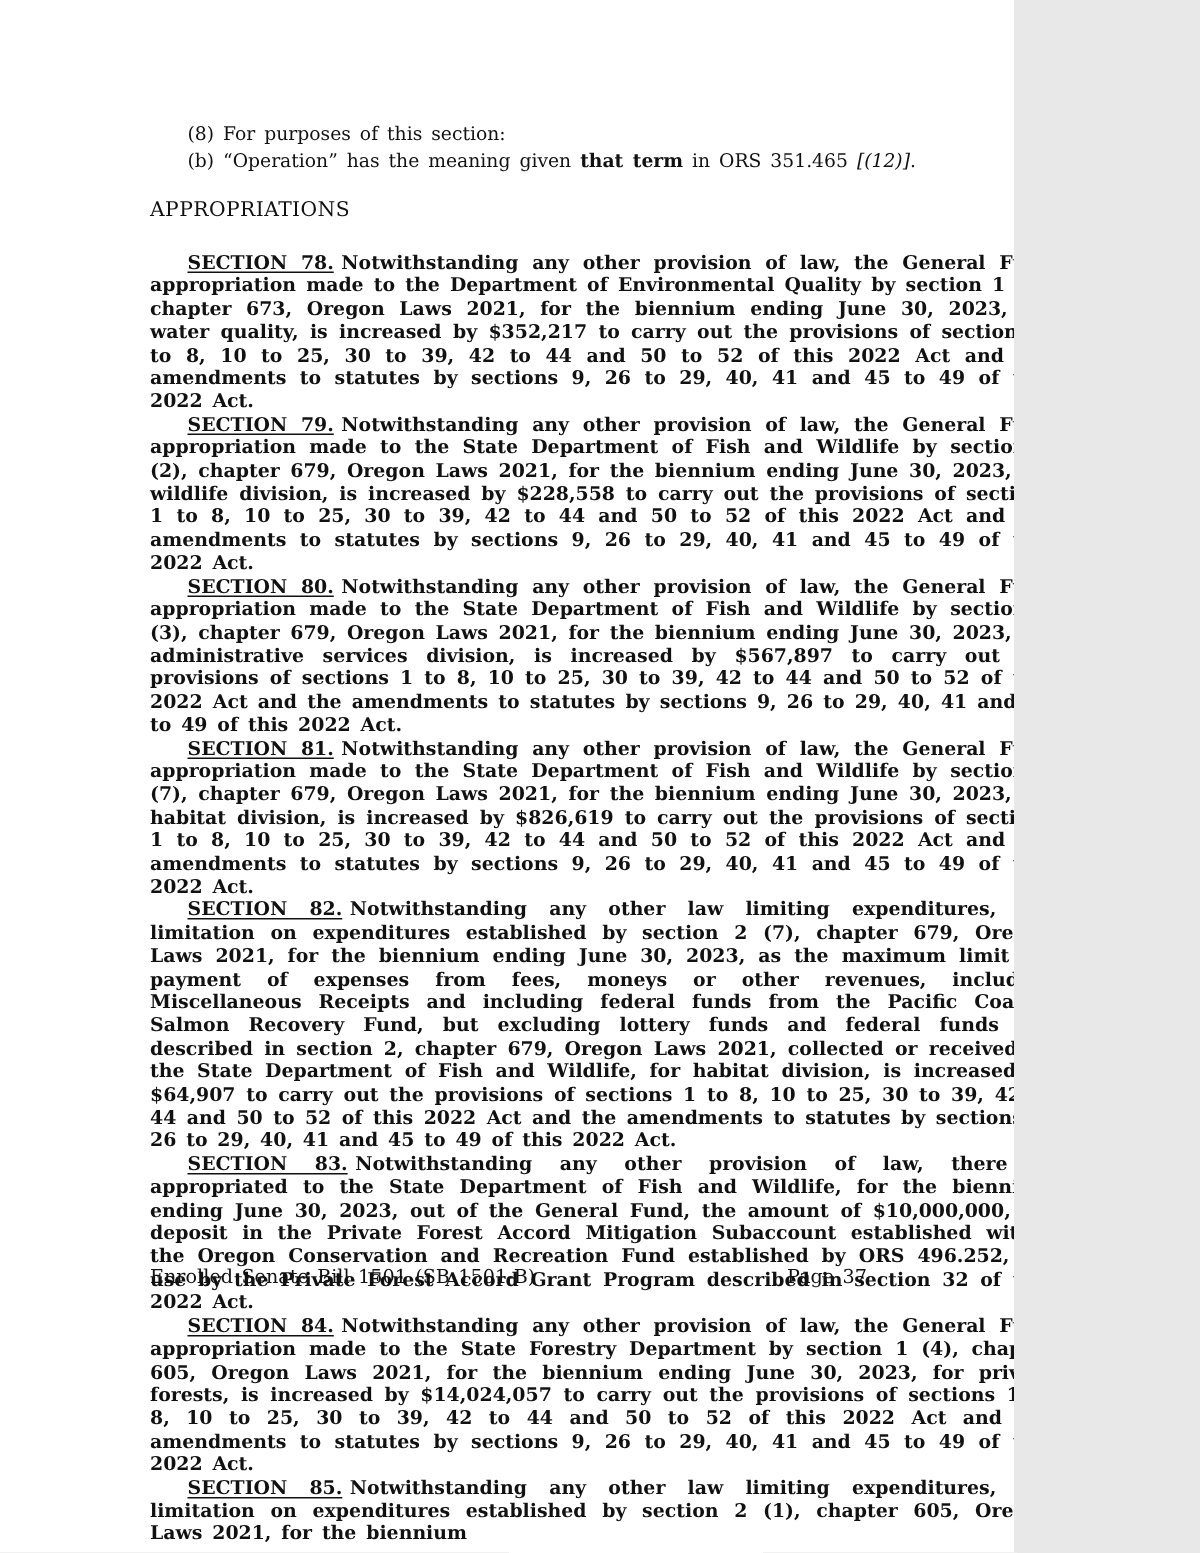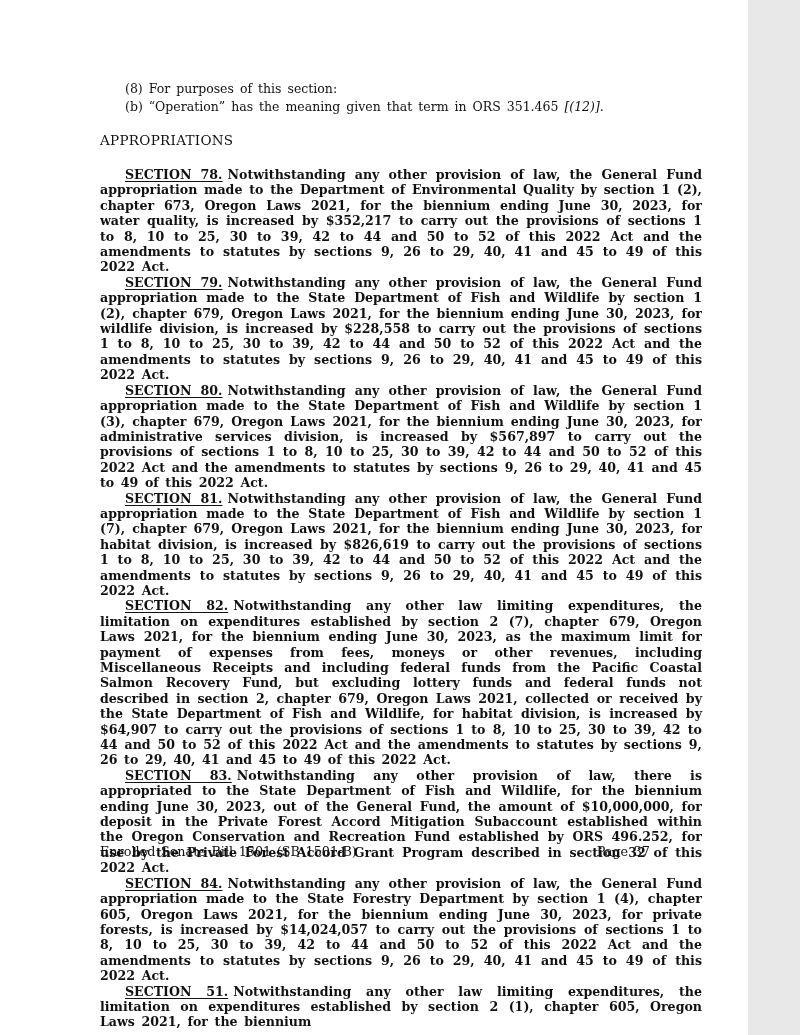--- a/index.html
+++ b/index.html
@@ -1,39 +1,39 @@
 <!DOCTYPE html>
 <html><head>
 <meta charset="utf-8">
 <style>
   * { margin: 0; padding: 0; box-sizing: border-box; }
   html, body { background: #e8e8e8; }
   .page {
     position: relative;
-    width: 748px;
+    width: 676px;
     height: 1035px;
     background: #ffffff;
     font-family: "DejaVu Serif", "Liberation Serif", serif;
     color: #111111;
     overflow: hidden;
   }
   .content {
     position: absolute;
     left: 100px;
     top: 80px;
     width: 602px;
   }
   .intro-line {
     font-size: 12.5px;
     line-height: 17.5px;
     padding-left: 25px;
     word-spacing: 2px;
     white-space: nowrap;
   }
-  .bold { font-weight: normal; }
+  .bold { font-weight: bold; }
   .ital { font-style: italic; }
   .heading {
     font-size: 13.5px;
     font-weight: normal;
     text-align: left;
     letter-spacing: 0.3px;
     margin-top: 17px;
     margin-bottom: 19px;
     word-spacing: 2px;
   }
@@ -79,21 +79,21 @@
     <div class="heading">APPROPRIATIONS</div>
 
     <div class="body-block">
       <p class="sec"><span class="sec-label">SECTION 78.</span><span>Notwithstanding any other provision of law, the General Fund appropriation made to the Department of Environmental Quality by section 1 (2), chapter 673, Oregon Laws 2021, for the biennium ending June 30, 2023, for water quality, is increased by $352,217 to carry out the provisions of sections 1 to 8, 10 to 25, 30 to 39, 42 to 44 and 50 to 52 of this 2022 Act and the amendments to statutes by sections 9, 26 to 29, 40, 41 and 45 to 49 of this 2022 Act.</span></p>
       <p class="sec"><span class="sec-label">SECTION 79.</span><span>Notwithstanding any other provision of law, the General Fund appropriation made to the State Department of Fish and Wildlife by section 1 (2), chapter 679, Oregon Laws 2021, for the biennium ending June 30, 2023, for wildlife division, is increased by $228,558 to carry out the provisions of sections 1 to 8, 10 to 25, 30 to 39, 42 to 44 and 50 to 52 of this 2022 Act and the amendments to statutes by sections 9, 26 to 29, 40, 41 and 45 to 49 of this 2022 Act.</span></p>
       <p class="sec"><span class="sec-label">SECTION 80.</span><span>Notwithstanding any other provision of law, the General Fund appropriation made to the State Department of Fish and Wildlife by section 1 (3), chapter 679, Oregon Laws 2021, for the biennium ending June 30, 2023, for administrative services division, is increased by $567,897 to carry out the provisions of sections 1 to 8, 10 to 25, 30 to 39, 42 to 44 and 50 to 52 of this 2022 Act and the amendments to statutes by sections 9, 26 to 29, 40, 41 and 45 to 49 of this 2022 Act.</span></p>
       <p class="sec"><span class="sec-label">SECTION 81.</span><span>Notwithstanding any other provision of law, the General Fund appropriation made to the State Department of Fish and Wildlife by section 1 (7), chapter 679, Oregon Laws 2021, for the biennium ending June 30, 2023, for habitat division, is increased by $826,619 to carry out the provisions of sections 1 to 8, 10 to 25, 30 to 39, 42 to 44 and 50 to 52 of this 2022 Act and the amendments to statutes by sections 9, 26 to 29, 40, 41 and 45 to 49 of this 2022 Act.</span></p>
       <p class="sec"><span class="sec-label">SECTION 82.</span><span>Notwithstanding any other law limiting expenditures, the limitation on expenditures established by section 2 (7), chapter 679, Oregon Laws 2021, for the biennium ending June 30, 2023, as the maximum limit for payment of expenses from fees, moneys or other revenues, including Miscellaneous Receipts and including federal funds from the Pacific Coastal Salmon Recovery Fund, but excluding lottery funds and federal funds not described in section 2, chapter 679, Oregon Laws 2021, collected or received by the State Department of Fish and Wildlife, for habitat division, is increased by $64,907 to carry out the provisions of sections 1 to 8, 10 to 25, 30 to 39, 42 to 44 and 50 to 52 of this 2022 Act and the amendments to statutes by sections 9, 26 to 29, 40, 41 and 45 to 49 of this 2022 Act.</span></p>
       <p class="sec"><span class="sec-label">SECTION 83.</span><span>Notwithstanding any other provision of law, there is appropriated to the State Department of Fish and Wildlife, for the biennium ending June 30, 2023, out of the General Fund, the amount of $10,000,000, for deposit in the Private Forest Accord Mitigation Subaccount established within the Oregon Conservation and Recreation Fund established by ORS 496.252, for use by the Private Forest Accord Grant Program described in section 32 of this 2022 Act.</span></p>
       <p class="sec"><span class="sec-label">SECTION 84.</span><span>Notwithstanding any other provision of law, the General Fund appropriation made to the State Forestry Department by section 1 (4), chapter 605, Oregon Laws 2021, for the biennium ending June 30, 2023, for private forests, is increased by $14,024,057 to carry out the provisions of sections 1 to 8, 10 to 25, 30 to 39, 42 to 44 and 50 to 52 of this 2022 Act and the amendments to statutes by sections 9, 26 to 29, 40, 41 and 45 to 49 of this 2022 Act.</span></p>
-      <p class="sec"><span class="sec-label">SECTION 51.</span><span>Notwithstanding any other law limiting expenditures, the limitation on expenditures established by section 2 (1), chapter 605, Oregon Laws 2021, for the biennium</span></p>
+      <p class="sec"><span class="sec-label">SECTION 85.</span><span>Notwithstanding any other law limiting expenditures, the limitation on expenditures established by section 2 (1), chapter 605, Oregon Laws 2021, for the biennium</span></p>
     </div>
 
   </div>
 
   <div class="footer">
     <span>Enrolled Senate Bill 1501 (SB 1501-B)</span>
     <span>Page 37</span>
   </div>
 </div>
 

